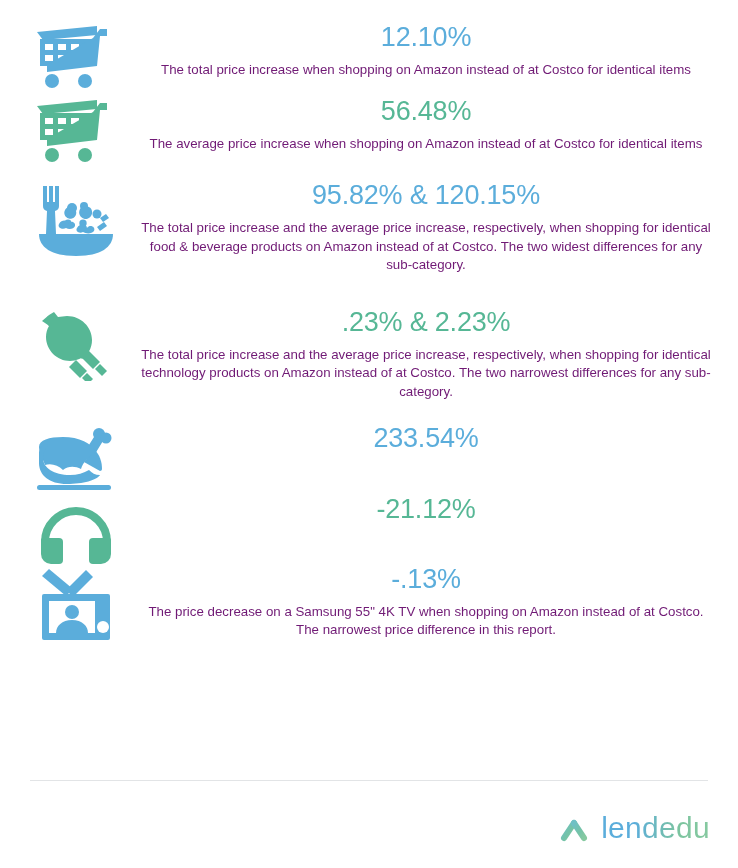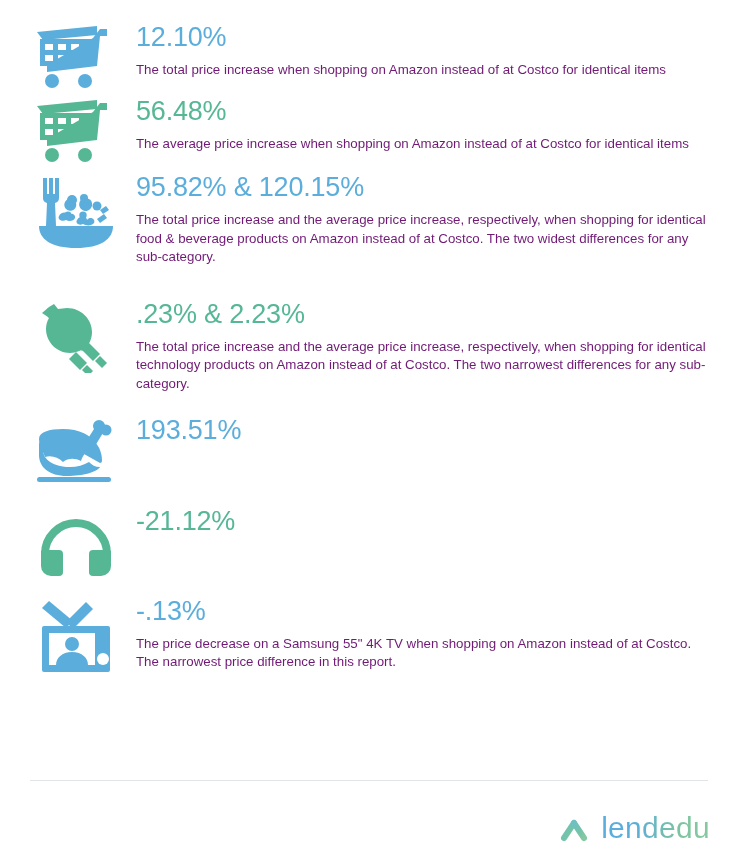--- a/index.html
+++ b/index.html
@@ -25,20 +25,21 @@
     position: absolute;
     left: 0;
     top: 0;
     width: 738px;
   }
   .stat-row {
     display: flex;
     align-items: flex-start;
     padding: 0 14px 0 28px;
     box-sizing: border-box;
+    text-align: center;
   }
   .stat-icon {
     width: 96px;
     min-width: 96px;
     display: flex;
     align-items: flex-start;
     justify-content: center;
     padding-top: 4px;
   }
   .stat-icon svg {
@@ -61,25 +62,25 @@
   .stat-desc {
     font-size: 13.3px;
     line-height: 18.6px;
     color: #701a75;
     margin: 0;
     font-weight: 400;
   }
   
   .row-0 { margin-top: 22px; }
   .row-1 { margin-top: 8px; }
-  .row-2 { margin-top: 10px; }
+  .row-2 { margin-top: 18px; }
   .row-3 { margin-top: 32px; }
   .row-4 { margin-top: 21px; }
-  .row-5 { margin-top: 23px; }
-  .row-6 { margin-top: 20px; }
+  .row-5 { margin-top: 3px; }
+  .row-6 { }
 
   .footer {
     position: absolute;
     left: 0;
     right: 0;
     bottom: 0;
     height: 88px;
   }
   .divider {
     position: absolute;
@@ -217,21 +218,21 @@
             <circle cx="62" cy="7" r="6"></circle>
             <circle cx="69" cy="11" r="5.5"></circle>
             <path d="M57 22 c6 6 8 13 8 20 c0 1 -1 2 -2 2 l-16 -9 Z"></path>
             <path d="M26 10 c16 0 29 6 33 16 c-7 3 -13 9 -15 16 c-6 -3 -13 -3 -18 1 c-5 -5 -12 -7 -18 -5 C5 30 2 24 2 20 C2 13 12 10 26 10 Z"></path>
             <path d="M2 26 c0 -5 4 -9 11 -9 c-5 4 -7 9 -7 14 c0 10 11 17 27 17 c7 0 14 -2 19 -5 c3 3 6 5 11 5 c-3 5 -17 9 -33 9 C12 57 2 48 2 36 Z"></path>
             <rect x="0" y="58" width="74" height="5" rx="2.5"></rect>
           </g>
         </svg>
       </div>
       <div class="stat-body">
-        <div class="stat-value blue">193.51%</div>
+        <div class="stat-value blue">233.54%</div>
       </div>
     </div>
 
     <div class="stat-row row-5">
       <div class="stat-icon">
         <svg width="74" height="66" viewBox="0 0 74 66" aria-hidden="true">
           <g fill="none" stroke="#56B795" stroke-width="8">
             <path d="M6 44 A31 31 0 0 1 68 44"></path>
           </g>
           <g fill="#56B795">

